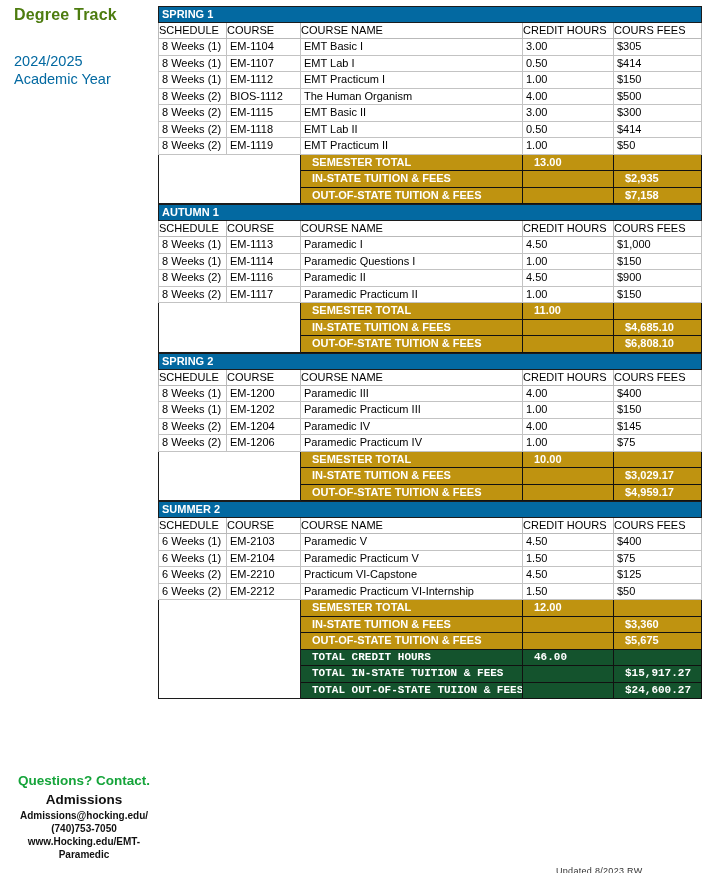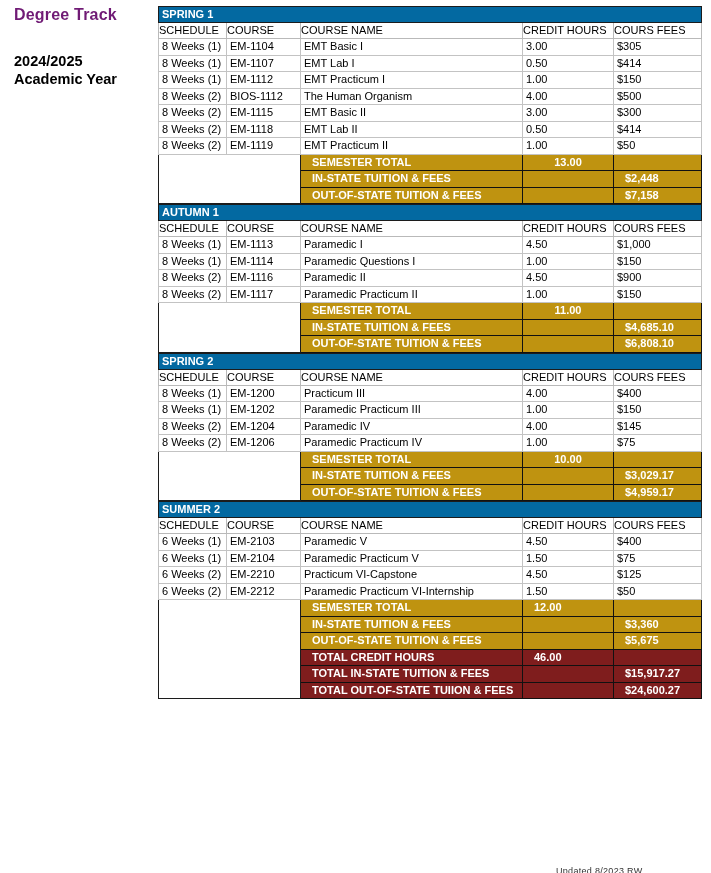--- a/index.html
+++ b/index.html
@@ -9,26 +9,26 @@
     height: 873px;
     overflow: hidden;
     background: #fff;
     font-family: "Liberation Sans", sans-serif;
     color: #000;
   }
 
   
   .deg-title {
     position: absolute; left: 14px; top: 6px;
-    font-size: 16px; font-weight: bold; color: #701a75;
+    font-size: 16px; font-weight: bold; color: #4d7c0f;
     letter-spacing: 0.2px;
   }
   .year-block {
     position: absolute; left: 14px; top: 52px;
-    font-size: 14.5px; font-weight: bold; line-height: 18px; color: #000000;
+    font-size: 14.5px; font-weight: normal; line-height: 18px; color: #0369a1;
   }
   .contact-block {
     position: absolute; left: 0; top: 772px; width: 168px;
     text-align: center;
   }
   .contact-heading { font-size: 13.5px; font-weight: bold; color: #15a43a; line-height: 18px; }
   .contact-name { font-size: 13.5px; font-weight: bold; color: #111; line-height: 18px; margin-top: 1px; }
   .contact-line { font-size: 10px; font-weight: bold; color: #111; line-height: 13px; }
 
   
@@ -75,22 +75,22 @@
   .gold, .purple {
     color: #fff;
     font-weight: bold;
     height: 15.5px;
     line-height: 15.5px;
     padding: 0 11px;
     border: 1px solid #111;
     white-space: nowrap; overflow: hidden;
   }
   .gold { background: #bf9310; }
-  .purple { background: #7f1d1d; }
-  .ctr { text-align: center; }
+  .purple { background: #14532d; font-family: Liberation Mono, monospace; }
+  .ctr { }
 
   
   .footnote {
     position: absolute; left: 186px; top: 752px; width: 516px;
     font-size: 9px; font-weight: bold; color: #111; line-height: 11px;
   }
   .updated {
     position: absolute; left: 556px; top: 866px;
     font-size: 9px; color: #333; letter-spacing: 0.3px;
   }
@@ -178,21 +178,21 @@
           </tr>
           <tr>
             <td colspan="2" rowspan="3" class="blank"></td>
             <td class="gold">SEMESTER TOTAL</td>
             <td class="gold ctr">13.00</td>
             <td class="gold"></td>
           </tr>
           <tr>
             <td class="gold">IN-STATE TUITION &amp; FEES</td>
             <td class="gold"></td>
-            <td class="gold">$2,448</td>
+            <td class="gold">$2,935</td>
           </tr>
           <tr>
             <td class="gold">OUT-OF-STATE TUITION &amp; FEES</td>
             <td class="gold"></td>
             <td class="gold">$7,158</td>
           </tr>
         </tbody>
       </table>
       <table class="sec-table">
         <colgroup>
@@ -274,21 +274,21 @@
           <tr>
             <td class="col-head">SCHEDULE</td>
             <td class="col-head">COURSE</td>
             <td class="col-head">COURSE NAME</td>
             <td class="col-head">CREDIT HOURS</td>
             <td class="col-head">COURS FEES</td>
           </tr>
           <tr>
             <td class="cell">8 Weeks (1)</td>
             <td class="cell">EM-1200</td>
-            <td class="cell">Practicum III</td>
+            <td class="cell">Paramedic III</td>
             <td class="cell">4.00</td>
             <td class="cell">$400</td>
           </tr>
           <tr>
             <td class="cell">8 Weeks (1)</td>
             <td class="cell">EM-1202</td>
             <td class="cell">Paramedic Practicum III</td>
             <td class="cell">1.00</td>
             <td class="cell">$150</td>
           </tr>
@@ -400,16 +400,24 @@
           <tr>
             <td class="purple">TOTAL OUT-OF-STATE TUIION &amp; FEES</td>
             <td class="purple"></td>
             <td class="purple">$24,600.27</td>
           </tr>
         </tbody>
       </table>
     </div>
 
 
+  <div class="contact-block">
+    <div class="contact-heading">Questions? Contact.</div>
+    <div class="contact-name">Admissions</div>
+    <div class="contact-line">Admissions@hocking.edu/</div>
+    <div class="contact-line">(740)753-7050</div>
+    <div class="contact-line">www.Hocking.edu/EMT-</div>
+    <div class="contact-line">Paramedic</div>
+  </div>
 
   <div class="updated">Updated 8/2023   RW</div>
 
 </div>
 
 </body></html>

